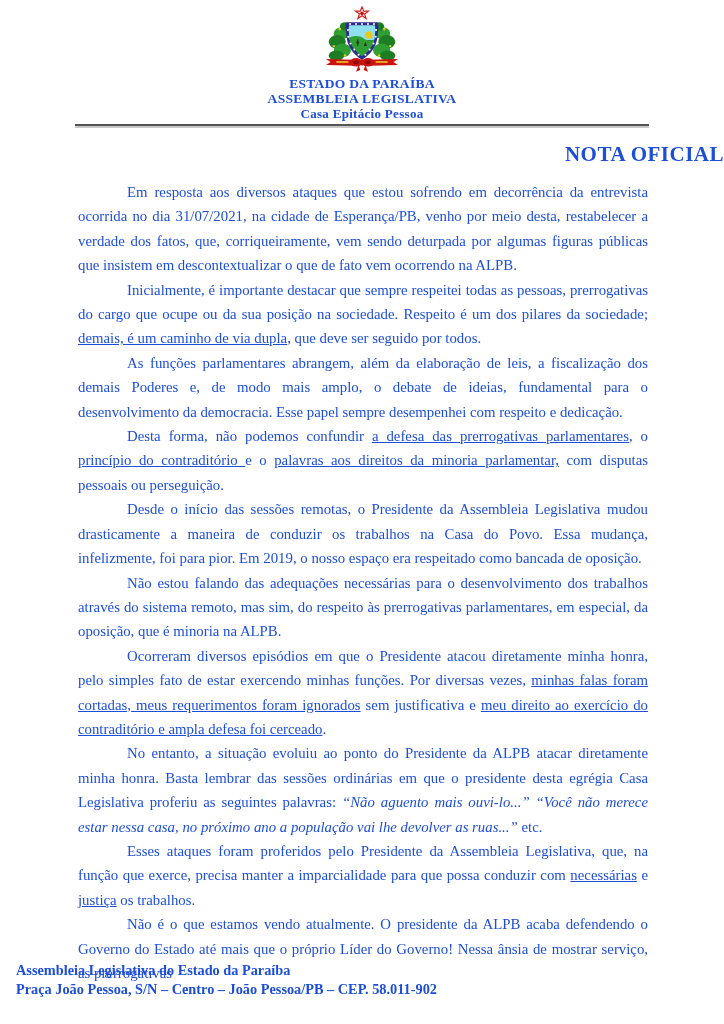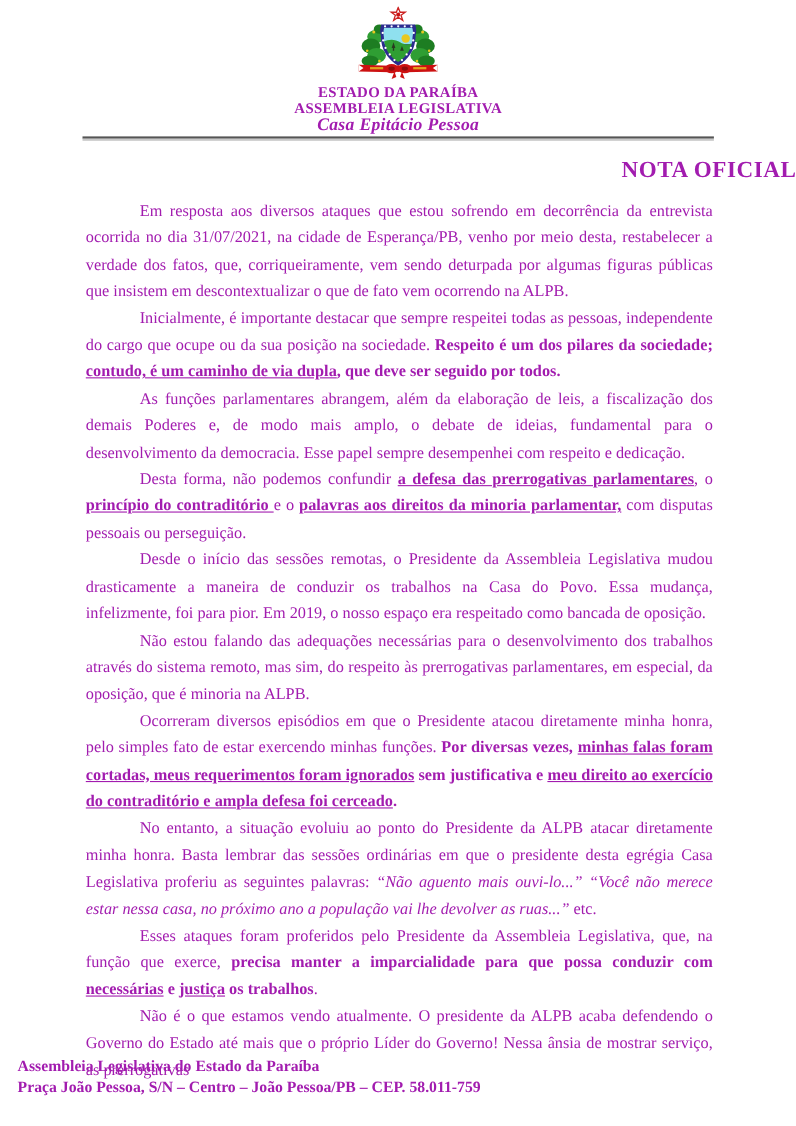--- a/index.html
+++ b/index.html
@@ -5,28 +5,28 @@
   * { margin: 0; padding: 0; box-sizing: border-box; }
   html, body { background: #888; }
   .page {
     position: relative;
     width: 724px;
     height: 1024px;
     margin: 0 auto;
     background: #ffffff;
     overflow: hidden;
     font-family: "Liberation Serif", "DejaVu Serif", serif;
-    color: #a21caf;
+    color: #1d4ed8;
   }
 
   
   .doc-header { text-align: center; padding-top: 6px; }
   .crest { display: block; margin: 0 auto; width: 94px; height: 70px; }
   .org-line { font-weight: bold; font-size: 13.5px; line-height: 15px; letter-spacing: 0.3px; }
-  .org-line.italic { font-style: italic; font-size: 16px; }
+  .org-line.italic { font-size: 13px; }
   .header-rule {
     margin: 3px 75px 0 75px;
     height: 0;
     border-top: 2px solid #555555;
     box-shadow: 0 2px 0 #c8c8c8;
   }
 
   
   .doc-title {
     text-align: right;
@@ -37,21 +37,21 @@
   }
 
   
   .doc-body {
     margin: 13px 76px 0 78px;
     font-size: 14.8px;
     line-height: 24.4px;
     text-align: justify;
   }
   .doc-body p.para { text-indent: 49px; margin: 0; }
-  .doc-body .b { font-weight: bold; }
+  .doc-body .b { font-weight: normal; }
   .doc-body .u { text-decoration: underline; }
   .doc-body .i { font-style: italic; }
 
   
   .doc-footer {
     position: absolute;
     left: 16px; right: 0;
     bottom: 26px;
     text-align: left;
     font-weight: bold;
@@ -154,29 +154,29 @@
     <div class="org-line">ESTADO DA PARAÍBA</div>
     <div class="org-line">ASSEMBLEIA LEGISLATIVA</div>
     <div class="org-line italic">Casa Epitácio Pessoa</div>
     <div class="header-rule"></div>
   </div>
 
   <div class="doc-title">NOTA OFICIAL</div>
 
   <div class="doc-body">
       <p class="para"><span>Em resposta aos diversos ataques que estou sofrendo em decorrência da entrevista ocorrida no dia 31/07/2021, na cidade de Esperança/PB, venho por meio desta, restabelecer a verdade dos fatos, que, corriqueiramente, vem sendo deturpada por algumas figuras públicas que insistem em descontextualizar o que de fato vem ocorrendo na ALPB.</span></p>
-      <p class="para"><span>Inicialmente, é importante destacar que sempre respeitei todas as pessoas, independente do cargo que ocupe ou da sua posição na sociedade. </span><span class="b">Respeito é um dos pilares da sociedade; </span><span class="b u">contudo, é um caminho de via dupla</span><span class="b">, que deve ser seguido por todos.</span></p>
+      <p class="para"><span>Inicialmente, é importante destacar que sempre respeitei todas as pessoas, prerrogativas do cargo que ocupe ou da sua posição na sociedade. </span><span class="b">Respeito é um dos pilares da sociedade; </span><span class="b u">demais, é um caminho de via dupla</span><span class="b">, que deve ser seguido por todos.</span></p>
       <p class="para"><span>As funções parlamentares abrangem, além da elaboração de leis, a fiscalização dos demais Poderes e, de modo mais amplo, o debate de ideias, fundamental para o desenvolvimento da democracia. Esse papel sempre desempenhei com respeito e dedicação.</span></p>
       <p class="para"><span>Desta forma, não podemos confundir </span><span class="b u">a defesa das prerrogativas parlamentares</span><span>, o </span><span class="b u">princípio do contraditório </span><span>e o </span><span class="b u">palavras aos direitos da minoria parlamentar,</span><span> com disputas pessoais ou perseguição.</span></p>
       <p class="para"><span>Desde o início das sessões remotas, o Presidente da Assembleia Legislativa mudou drasticamente a maneira de conduzir os trabalhos na Casa do Povo. Essa mudança, infelizmente, foi para pior. Em 2019, o nosso espaço era respeitado como bancada de oposição.</span></p>
       <p class="para"><span>Não estou falando das adequações necessárias para o desenvolvimento dos trabalhos através do sistema remoto, mas sim, do respeito às prerrogativas parlamentares, em especial, da oposição, que é minoria na ALPB.</span></p>
       <p class="para"><span>Ocorreram diversos episódios em que o Presidente atacou diretamente minha honra, pelo simples fato de estar exercendo minhas funções. </span><span class="b">Por diversas vezes, </span><span class="b u">minhas falas foram cortadas, meus requerimentos foram ignorados</span><span class="b"> sem justificativa e </span><span class="b u">meu direito ao exercício do contraditório e ampla defesa foi cerceado</span><span class="b">.</span></p>
       <p class="para"><span>No entanto, a situação evoluiu ao ponto do Presidente da ALPB atacar diretamente minha honra. Basta lembrar das sessões ordinárias em que o presidente desta egrégia Casa Legislativa proferiu as seguintes palavras: </span><span class="i">“Não aguento mais ouvi-lo...” “Você não merece estar nessa casa, no próximo ano a população vai lhe devolver as ruas...”</span><span> etc.</span></p>
       <p class="para"><span>Esses ataques foram proferidos pelo Presidente da Assembleia Legislativa, que, na função que exerce, </span><span class="b">precisa manter a imparcialidade para que possa conduzir com </span><span class="b u">necessárias</span><span class="b"> e </span><span class="b u">justiça</span><span class="b"> os trabalhos</span><span>.</span></p>
       <p class="para"><span>Não é o que estamos vendo atualmente. O presidente da ALPB acaba defendendo o Governo do Estado até mais que o próprio Líder do Governo! Nessa ânsia de mostrar serviço, as prerrogativas</span></p>
     </div>
 
   <div class="doc-footer">
     <div>Assembleia Legislativa do Estado da Paraíba</div>
-    <div>Praça João Pessoa, S/N – Centro – João Pessoa/PB – CEP. 58.011-759</div>
+    <div>Praça João Pessoa, S/N – Centro – João Pessoa/PB – CEP. 58.011-902</div>
   </div>
 
 </div>
 
 </body></html>

